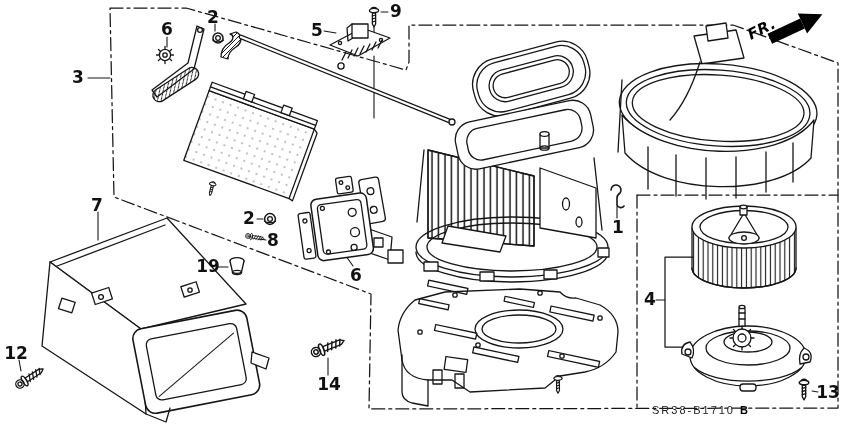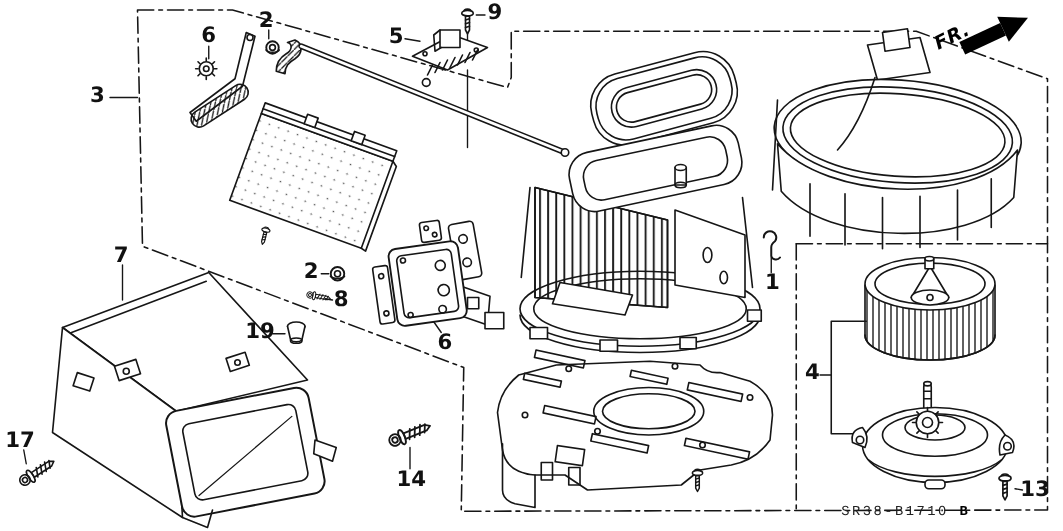--- a/index.html
+++ b/index.html
@@ -3,22 +3,22 @@
 <meta charset="utf-8">
 <style>
   html,body{margin:0;padding:0;background:#fff;}
   #stage{position:relative;width:850px;height:425px;background:#ffffff;overflow:hidden;
          font-family:"DejaVu Sans","Liberation Sans",sans-serif;}
   #art{position:absolute;left:0;top:0;}
   .plabel{position:absolute;transform:translate(-50%,-50%);font-weight:bold;
           font-size:17px;color:#111;line-height:1;white-space:nowrap;}
   #fr-label{position:absolute;left:747px;top:20px;transform:rotate(-26deg);
             font-weight:bold;font-style:italic;font-size:15px;color:#000;letter-spacing:.5px;}
-  #diagram-code{position:absolute;left:652px;top:404px;font-family:Liberation Mono, monospace;
-            font-size:11px;color:#222;letter-spacing:2px;margin-left:21px;}
+  #diagram-code{position:absolute;left:652px;top:404px;font-family:Liberation Sans, sans-serif;
+            font-size:11px;color:#222;letter-spacing:2px;}
   #diagram-code .sfx{font-weight:bold;color:#000;}
 </style>
 </head>
 <body>
 
 <div id="stage">
 
 <svg id="art" width="850" height="425" viewBox="0 0 850 425">
   <defs>
     <pattern id="vstripe" width="6.5" height="12" patternUnits="userSpaceOnUse">
@@ -290,21 +290,21 @@
 <div class="plabel" style="left:249px;top:218px">2</div>
 <div class="plabel" style="left:78px;top:77px">3</div>
 <div class="plabel" style="left:650px;top:299px">4</div>
 <div class="plabel" style="left:317px;top:30px">5</div>
 <div class="plabel" style="left:356px;top:275px">6</div>
 <div class="plabel" style="left:97px;top:205px">7</div>
 <div class="plabel" style="left:273px;top:240px">8</div>
 <div class="plabel" style="left:396px;top:11px">9</div>
 <div class="plabel" style="left:828px;top:392px">13</div>
 <div class="plabel" style="left:167px;top:29px">6</div>
-<div class="plabel" style="left:16px;top:353px">17</div>
+<div class="plabel" style="left:16px;top:353px">12</div>
 <div class="plabel" style="left:329px;top:384px">14</div>
 <div class="plabel" style="left:208px;top:266px">19</div>
 
 <div id="fr-label">FR.</div>
 
 <div id="diagram-code">
   <span>SR38-B1710</span>
   <span class="sfx">B</span>
 </div>
 

